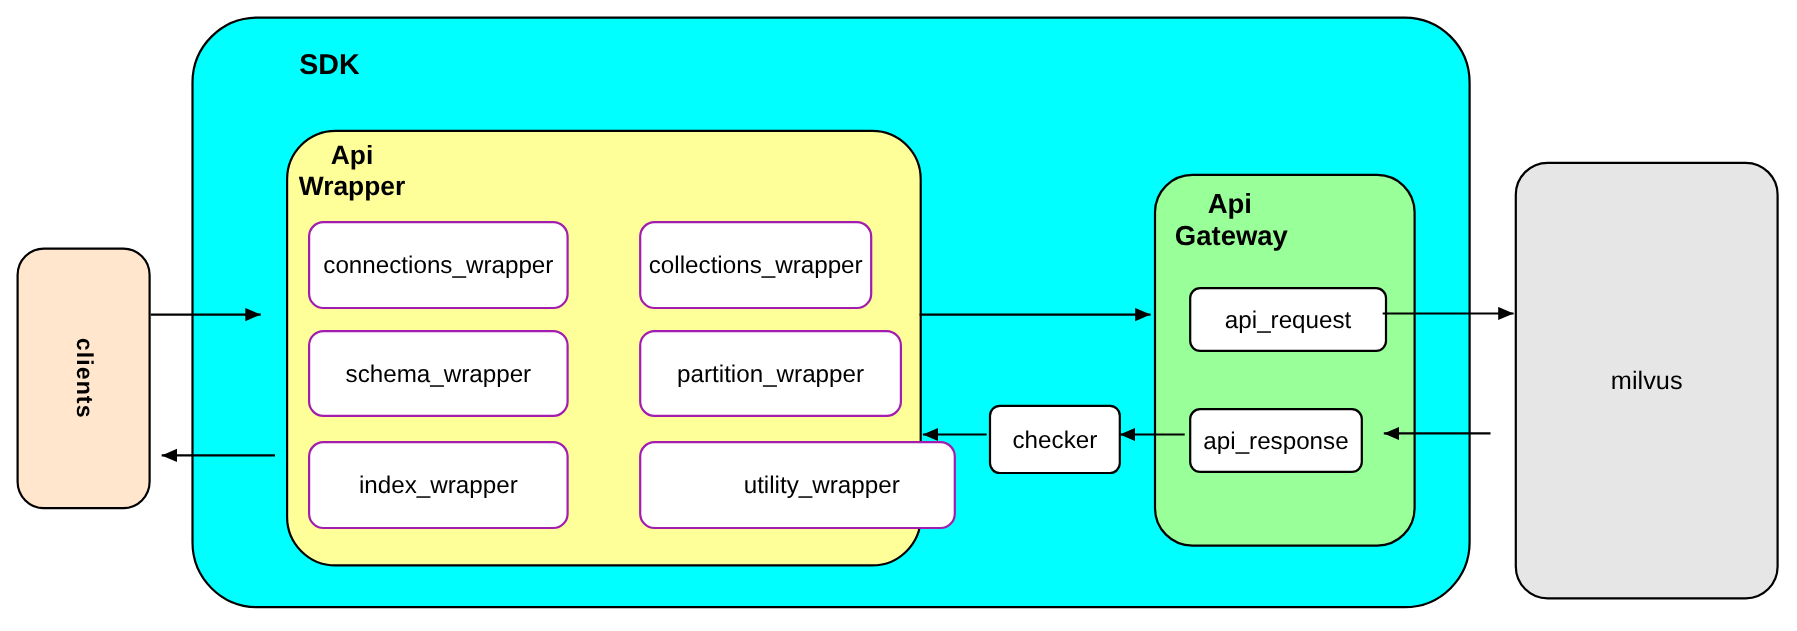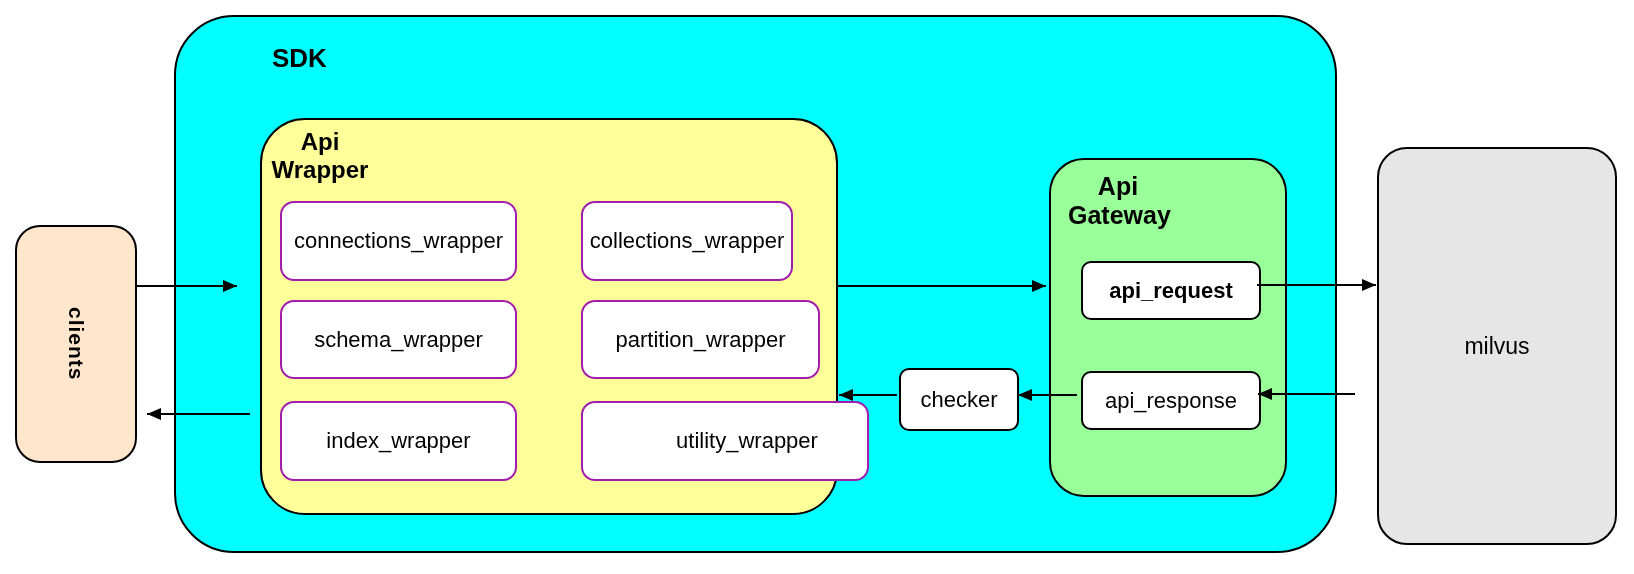--- a/index.html
+++ b/index.html
@@ -67,22 +67,22 @@
   .api-gateway-label {
     position: absolute; left: 17px; top: 12px; width: 100px;
     text-align: center; font-weight: bold; font-size: 25px; line-height: 1.15;
   }
   .gbox {
     position: absolute; box-sizing: border-box;
     background: #ffffff; border: 2px solid #000; border-radius: 10px;
     display: flex; align-items: center; justify-content: center;
     font-size: 22px; white-space: nowrap;
   }
-  .gbox.request  { left: 30px; top: 101px; width: 180px; height: 59px; font-weight: bold; }
-  .gbox.response { left: 30px; top: 211px; width: 180px; height: 59px; }
+  .gbox.request  { left: 30px; top: 101px; width: 180px; height: 59px; }
+  .gbox.response { left: 30px; top: 211px; width: 158px; height: 59px; }
   
   .checker {
     position: absolute; box-sizing: border-box;
     left: 723px; top: 351px; width: 120px; height: 63px;
     background: #ffffff; border: 2px solid #000; border-radius: 10px;
     display: flex; align-items: center; justify-content: center;
     font-size: 22px;
   }
   
   .milvus {

